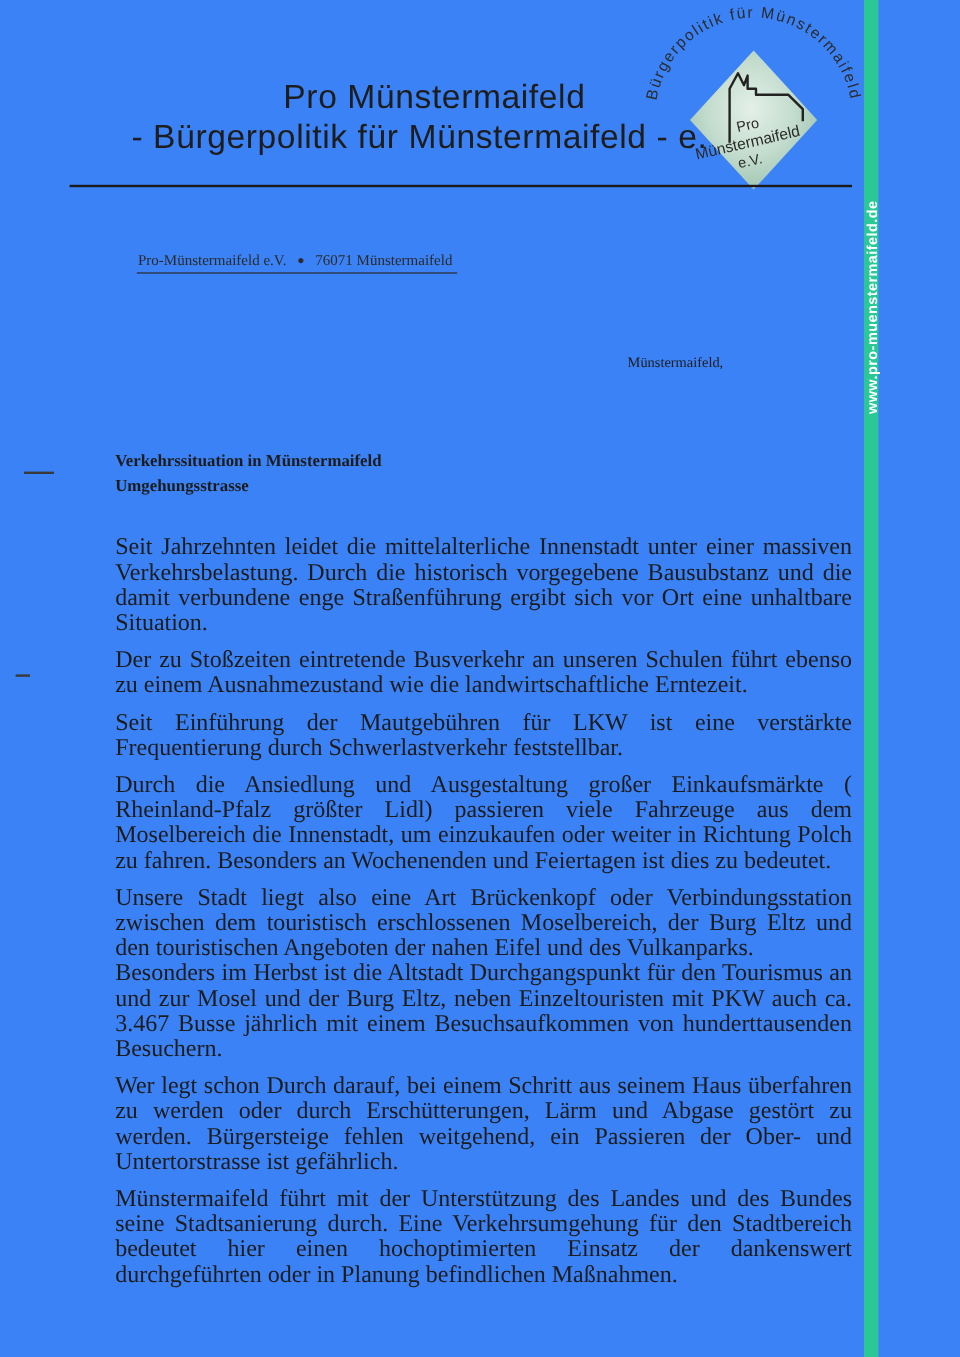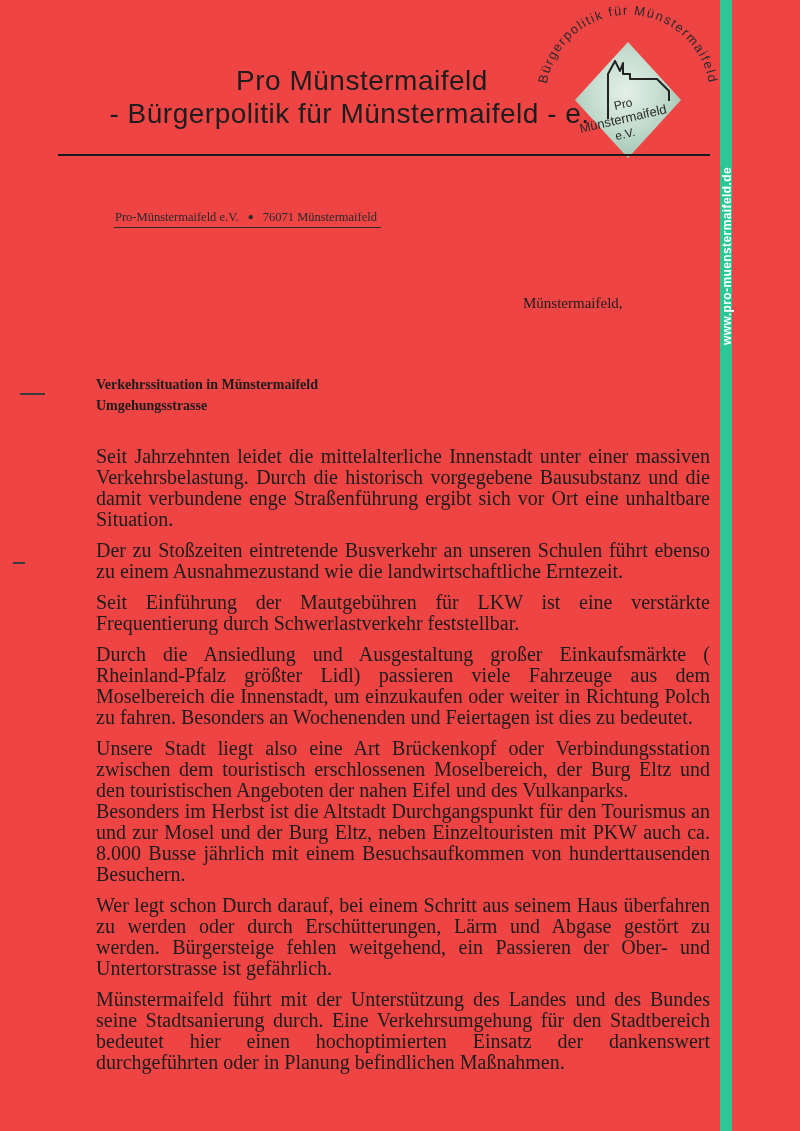--- a/index.html
+++ b/index.html
@@ -1,21 +1,21 @@
 <!DOCTYPE html>
 <html lang="de"><head>
 <meta charset="utf-8">
 <style>
   * { margin: 0; padding: 0; box-sizing: border-box; }
   html, body { background: #ffffff; }
   .page {
     position: relative;
     width: 800px;
     height: 1131px;
-    background: #ef4444;
+    background: #3b82f6;
     overflow: hidden;
     font-family: "Liberation Serif", serif;
     color: #1c1c1c;
   }
 
   
   .org-title {
     position: absolute;
     left: 30px; top: 64px;
     width: 664px;
@@ -74,21 +74,21 @@
     font-size: 12.5px;
     border-bottom: 1px solid #2a2a2a;
     padding: 0 4px 2px 1px;
     color: #2a2a2a;
     white-space: nowrap;
   }
   .sender-line .bullet { font-size: 10px; margin: 0 9px; vertical-align: 1px; }
   .place-date {
     position: absolute;
     left: 523px; top: 295px;
-    font-size: 15px;
+    font-size: 12px;
   }
   .fold-mark { position: absolute; background: #3a3a3a; height: 2px; }
   .fold-mark.fm1 { left: 20px; top: 393px; width: 25px; }
   .fold-mark.fm2 { left: 13px; top: 562px; width: 12px; }
 
   .subject {
     position: absolute;
     left: 96px; top: 374px;
     font-size: 14px;
     font-weight: bold;
@@ -162,21 +162,21 @@
         <div class="seg">Der zu Stoßzeiten eintretende Busverkehr an unseren Schulen führt ebenso zu einem Ausnahmezustand wie die landwirtschaftliche Erntezeit.</div>
       </div>
       <div class="para">
         <div class="seg">Seit Einführung der Mautgebühren für LKW ist eine verstärkte Frequentierung durch Schwerlastverkehr feststellbar.</div>
       </div>
       <div class="para">
         <div class="seg">Durch die Ansiedlung und Ausgestaltung großer Einkaufsmärkte ( Rheinland-Pfalz größter Lidl) passieren viele Fahrzeuge aus dem Moselbereich die Innenstadt, um einzukaufen oder weiter in Richtung Polch zu fahren. Besonders an Wochenenden und Feiertagen ist dies zu bedeutet.</div>
       </div>
       <div class="para">
         <div class="seg">Unsere Stadt liegt also eine Art Brückenkopf oder Verbindungsstation zwischen dem touristisch erschlossenen Moselbereich, der Burg Eltz und den touristischen Angeboten der nahen Eifel und des Vulkanparks.</div>
-        <div class="seg">Besonders im Herbst ist die Altstadt Durchgangspunkt für den Tourismus an und zur Mosel und der Burg Eltz, neben Einzeltouristen mit PKW auch ca. 8.000 Busse jährlich mit einem Besuchsaufkommen von hunderttausenden Besuchern.</div>
+        <div class="seg">Besonders im Herbst ist die Altstadt Durchgangspunkt für den Tourismus an und zur Mosel und der Burg Eltz, neben Einzeltouristen mit PKW auch ca. 3.467 Busse jährlich mit einem Besuchsaufkommen von hunderttausenden Besuchern.</div>
       </div>
       <div class="para">
         <div class="seg">Wer legt schon Durch darauf, bei einem Schritt aus seinem Haus überfahren zu werden oder durch Erschütterungen, Lärm und Abgase gestört zu werden. Bürgersteige fehlen weitgehend, ein Passieren der Ober- und Untertorstrasse ist gefährlich.</div>
       </div>
       <div class="para">
         <div class="seg">Münstermaifeld führt mit der Unterstützung des Landes und des Bundes seine Stadtsanierung durch. Eine Verkehrsumgehung für den Stadtbereich bedeutet hier einen hochoptimierten Einsatz der dankenswert durchgeführten oder in Planung befindlichen Maßnahmen.</div>
       </div>
     </div>
 
 </div>

